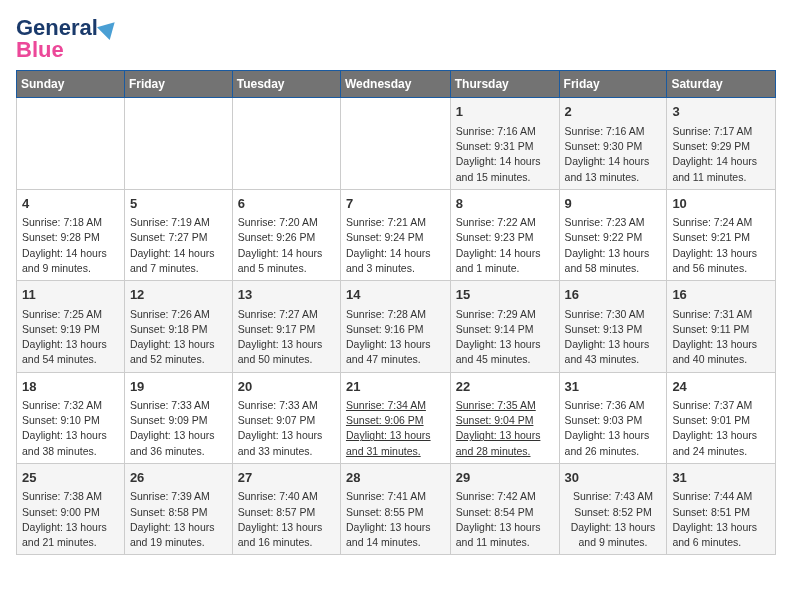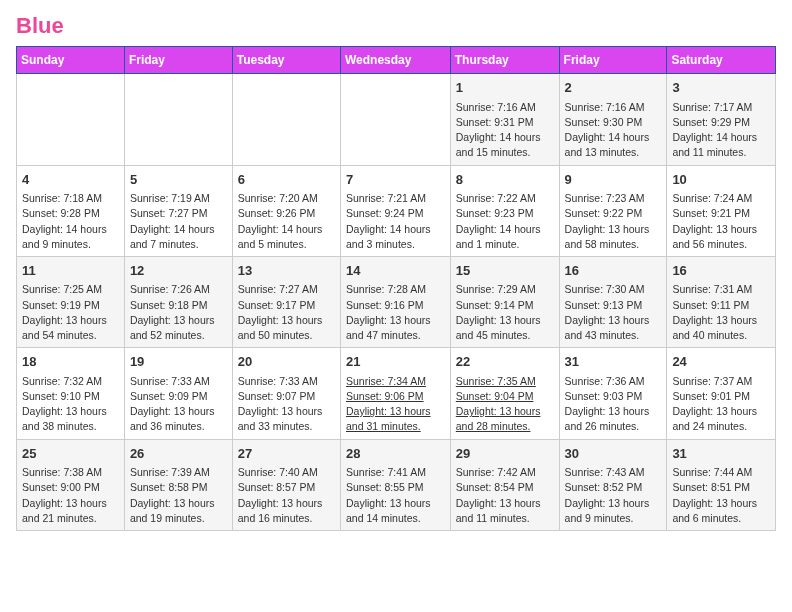--- a/index.html
+++ b/index.html
@@ -53,21 +53,21 @@
       font-size: 16px;
       color: #555;
       font-weight: normal;
     }
     table {
       width: 100%;
       border-collapse: collapse;
       font-size: 11px;
     }
     thead tr th {
-      background-color: #d946ef;
+      background-color: #737373;
       color: #fff;
       padding: 6px 4px;
       text-align: left;
       font-size: 12px;
       font-weight: bold;
       border: 1px solid #1a5aa0;
     }
     tbody tr td {
       border: 1px solid #ccc;
       padding: 4px 5px;
@@ -97,20 +97,24 @@
     }
     .empty-cell {
       background: #fff !important;
     }
   </style>
 </head>
 <body>
 
 <div class="header">
   <div class="logo">
+    <div style="display:flex;align-items:center;">
+      <span class="logo-text">General</span>
+      <span class="logo-triangle"></span>
+    </div>
     <span class="logo-text" style="margin-top:-2px;"><span>Blue</span></span>
   </div>
   <div class="title-block">
     <h1></h1>
     <h2></h2>
   </div>
 </div>
 
 <table>
   <thead>
@@ -336,21 +340,21 @@
         </td>
         <td>
           <span class="day-num">29</span>
           <div class="day-info" style="white-space: pre-line;">Sunrise: 7:42 AM
 Sunset: 8:54 PM
 Daylight: 13 hours
 and 11 minutes.</div>
         </td>
         <td>
           <span class="day-num">30</span>
-          <div class="day-info" style="white-space: pre-line;">Sunrise: 7:43 AM
+          <div class="day-info" style="white-space: pre-line; text-align: center;">Sunrise: 7:43 AM
 Sunset: 8:52 PM
 Daylight: 13 hours
 and 9 minutes.</div>
         </td>
         <td>
           <span class="day-num">31</span>
           <div class="day-info" style="white-space: pre-line;">Sunrise: 7:44 AM
 Sunset: 8:51 PM
 Daylight: 13 hours
 and 6 minutes.</div>

